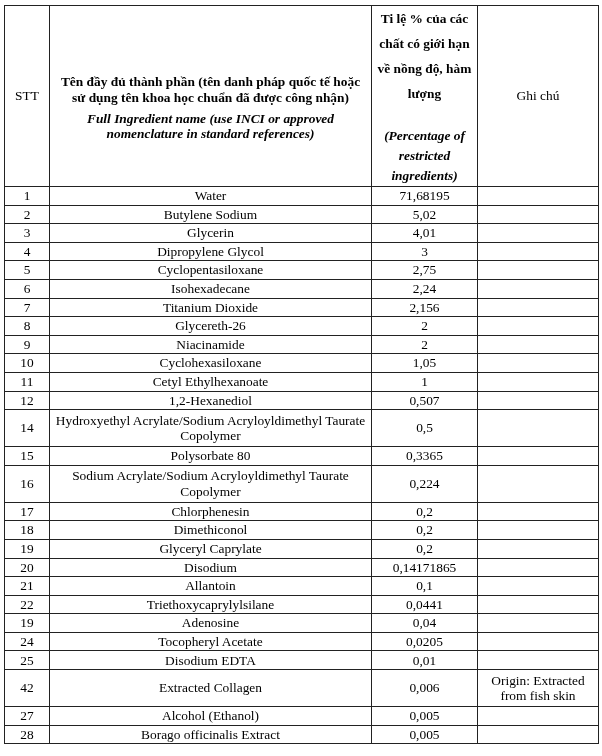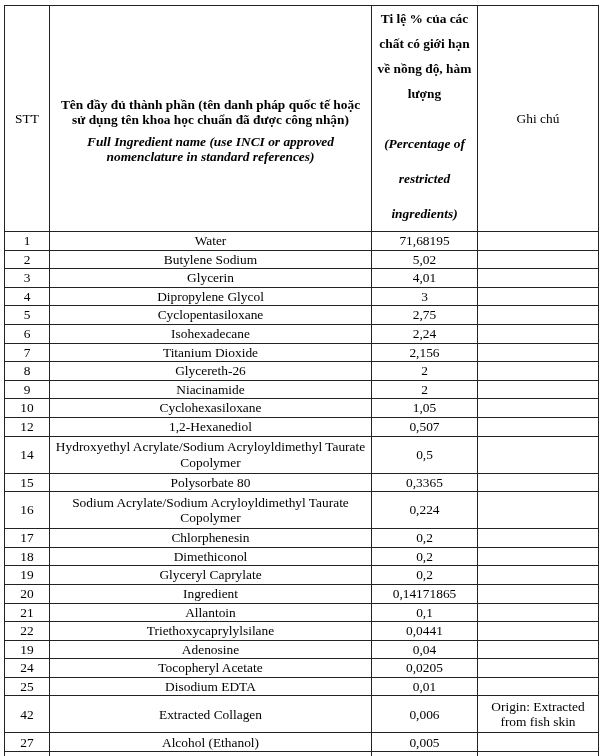--- a/index.html
+++ b/index.html
@@ -55,21 +55,21 @@
   .hdr-pct-vi {
     display: block;
     font-weight: bold;
     line-height: 25px;
     margin-bottom: 20px;
   }
   .hdr-pct-en {
     display: block;
     font-weight: bold;
     font-style: italic;
-    line-height: 35px;
+    line-height: 20px;
   }
   tbody tr { height: 18.6px; }
   tbody tr.tall { height: 37px; margin-left: 28px; }
   tbody td { padding-top: 1px; padding-bottom: 1px; }
 </style>
 </head>
 <body>
 
 <table class="ingredients">
   <colgroup>
@@ -147,20 +147,26 @@
         <td>2</td>
         <td></td>
       </tr>
       <tr>
         <td>10</td>
         <td>Cyclohexasiloxane</td>
         <td>1,05</td>
         <td></td>
       </tr>
       <tr>
+        <td>11</td>
+        <td>Cetyl Ethylhexanoate</td>
+        <td>1</td>
+        <td></td>
+      </tr>
+      <tr>
         <td>12</td>
         <td>1,2-Hexanediol</td>
         <td>0,507</td>
         <td></td>
       </tr>
       <tr class="tall">
         <td>14</td>
         <td>Hydroxyethyl Acrylate/Sodium Acryloyldimethyl Taurate Copolymer</td>
         <td>0,5</td>
         <td></td>
@@ -190,21 +196,21 @@
         <td></td>
       </tr>
       <tr>
         <td>19</td>
         <td>Glyceryl Caprylate</td>
         <td>0,2</td>
         <td></td>
       </tr>
       <tr>
         <td>20</td>
-        <td>Ingredient</td>
+        <td>Disodium</td>
         <td>0,14171865</td>
         <td></td>
       </tr>
       <tr>
         <td>21</td>
         <td>Allantoin</td>
         <td>0,1</td>
         <td></td>
       </tr>
       <tr>

